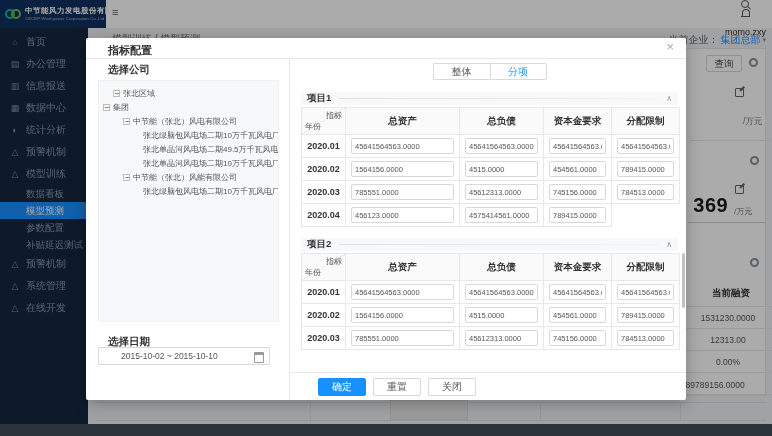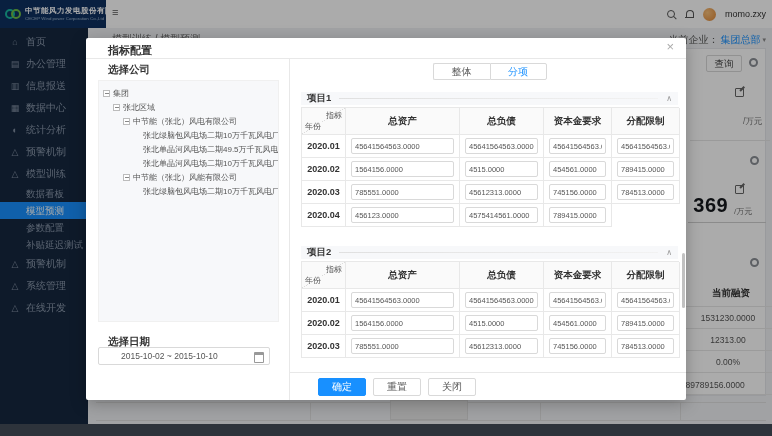--- a/index.html
+++ b/index.html
@@ -11,21 +11,21 @@
   .logo-band{position:absolute;left:0;top:0;width:106px;height:28px;background:#0e3160;
     display:flex;align-items:center;padding-left:5px;box-sizing:border-box;}
   .logo-rings{display:flex;flex:none;}
   .ring{width:10px;height:10px;border-radius:50%;box-sizing:border-box;}
   .ring.r1{border:2px solid #19b79f;}
   .ring.r2{border:2px solid #6fbe45;margin-left:-4px;}
   .logo-text{margin-left:4px;line-height:1;overflow:hidden;}
   .lt-zh{font-size:7.5px;color:#fff;font-weight:bold;letter-spacing:.5px;white-space:nowrap;}
   .lt-en{font-size:5.5px;color:#9db4cc;white-space:nowrap;transform:scale(.8);transform-origin:left center;margin-top:1px;}
   .hamburger{position:absolute;left:112px;top:7px;font-size:11px;color:#555;line-height:1;cursor:pointer;}
-  .topbar-right{position:absolute;right:6px;top:0;height:28px;display:flex;align-items:center;gap:9px;}
+  .topbar-right{position:absolute;right:6px;top:0;height:28px;display:flex;align-items:center;gap:9px;flex-direction:column;}
   .icon-search{position:relative;width:9px;height:9px;}
   .icon-search::before{content:"";position:absolute;left:0;top:0;width:6px;height:6px;border:1px solid #555;border-radius:50%;}
   .icon-search::after{content:"";position:absolute;left:6.5px;top:7px;width:3.5px;height:1px;background:#555;transform:rotate(45deg);}
   .icon-bell{position:relative;width:9px;height:9px;}
   .icon-bell::before{content:"";position:absolute;left:1px;top:0;width:6px;height:6px;border:1px solid #555;border-bottom:none;border-radius:4px 4px 0 0;}
   .icon-bell::after{content:"";position:absolute;left:0;top:7px;width:9px;height:1px;background:#555;}
   .avatar{width:13px;height:13px;border-radius:50%;background:radial-gradient(circle at 35% 35%,#f8c07a,#df8636);}
   .username{font-size:9px;color:#333;}
 
   
@@ -90,21 +90,21 @@
   .cal-icon{position:absolute;left:168px;top:294px;width:8px;height:7px;border:1px solid #999;border-top:3px solid #999;border-radius:1px;box-sizing:content-box;}
 
   .m-right{position:absolute;left:205px;top:20px;right:0;bottom:28px;padding:0 8px 0 10px;overflow:hidden;}
   .tabs{display:flex;justify-content:center;margin-top:5px;}
   .tab{width:57px;height:17px;line-height:15px;text-align:center;font-size:10px;box-sizing:border-box;
     border:1px solid #d9d9d9;background:#fff;color:#595959;cursor:pointer;}
   .tab:first-child{border-radius:2px 0 0 2px;border-right:none;}
   .tab:last-child{border-radius:0 2px 2px 0;}
   .tab.active{color:#1890ff;}
   .section{margin-top:12px;}
-  .section + .section{margin-top:19px;}
+  .section + .section{margin-top:11px;}
   .section-bar{display:flex;align-items:center;height:13px;background:#f7f8fa;padding:0 6px;margin-bottom:2px;cursor:pointer;}
   .section-title{font-size:9.5px;color:#333;font-weight:bold;}
   .section-line{flex:1;height:1px;background:linear-gradient(to right,#e0e0e0,#f2f2f2);margin:0 8px;}
   .section-chevron{font-size:8px;color:#999;}
   .grid-table{display:grid;grid-template-columns:44px 114px 84px 68px 68px;border-top:1px solid #e8e8e8;border-left:1px solid #e8e8e8;width:378px;box-sizing:border-box;}
   .gcell{border-right:1px solid #e8e8e8;border-bottom:1px solid #e8e8e8;box-sizing:border-box;}
   .gh{height:27px;background:#fafafa;display:flex;align-items:center;justify-content:center;font-size:9.5px;font-weight:bold;color:#333;}
   .corner{position:relative;height:27px;background:#fafafa;background-image:linear-gradient(to bottom right,transparent 49.5%,#dcdcdc 49.5%,#dcdcdc 50.5%,transparent 50.5%);}
   .c-top{position:absolute;right:3px;top:2px;font-size:8px;color:#555;}
   .c-bottom{position:absolute;left:3px;bottom:2px;font-size:8px;color:#555;}
@@ -243,27 +243,27 @@
   <div class="mask"></div>
 
   <div class="modal">
     <div class="m-title">指标配置</div>
     <span class="m-close">×</span>
     <div class="m-divider"></div>
 
     <div class="m-left">
       <div class="sc-label">选择公司</div>
       <div class="tree" id="company-tree">
+          <div class="tree-row" style="padding-left: 10px;">
+            <span class="switcher"></span>
+            <span>张北区域</span>
+          </div>
           <div class="tree-row" style="padding-left: 0px;">
             <span class="switcher"></span>
             <span>集团</span>
-          </div>
-          <div class="tree-row" style="padding-left: 10px;">
-            <span class="switcher"></span>
-            <span>张北区域</span>
           </div>
           <div class="tree-row" style="padding-left: 20px;">
             <span class="switcher"></span>
             <span>中节能（张北）风电有限公司</span>
           </div>
           <div class="tree-row" style="padding-left: 40px;">
             <span>张北绿脑包风电场二期10万千瓦风电厂项目</span>
           </div>
           <div class="tree-row" style="padding-left: 40px;">
             <span>张北单晶河风电场二期49.5万千瓦风电厂项目</span>

